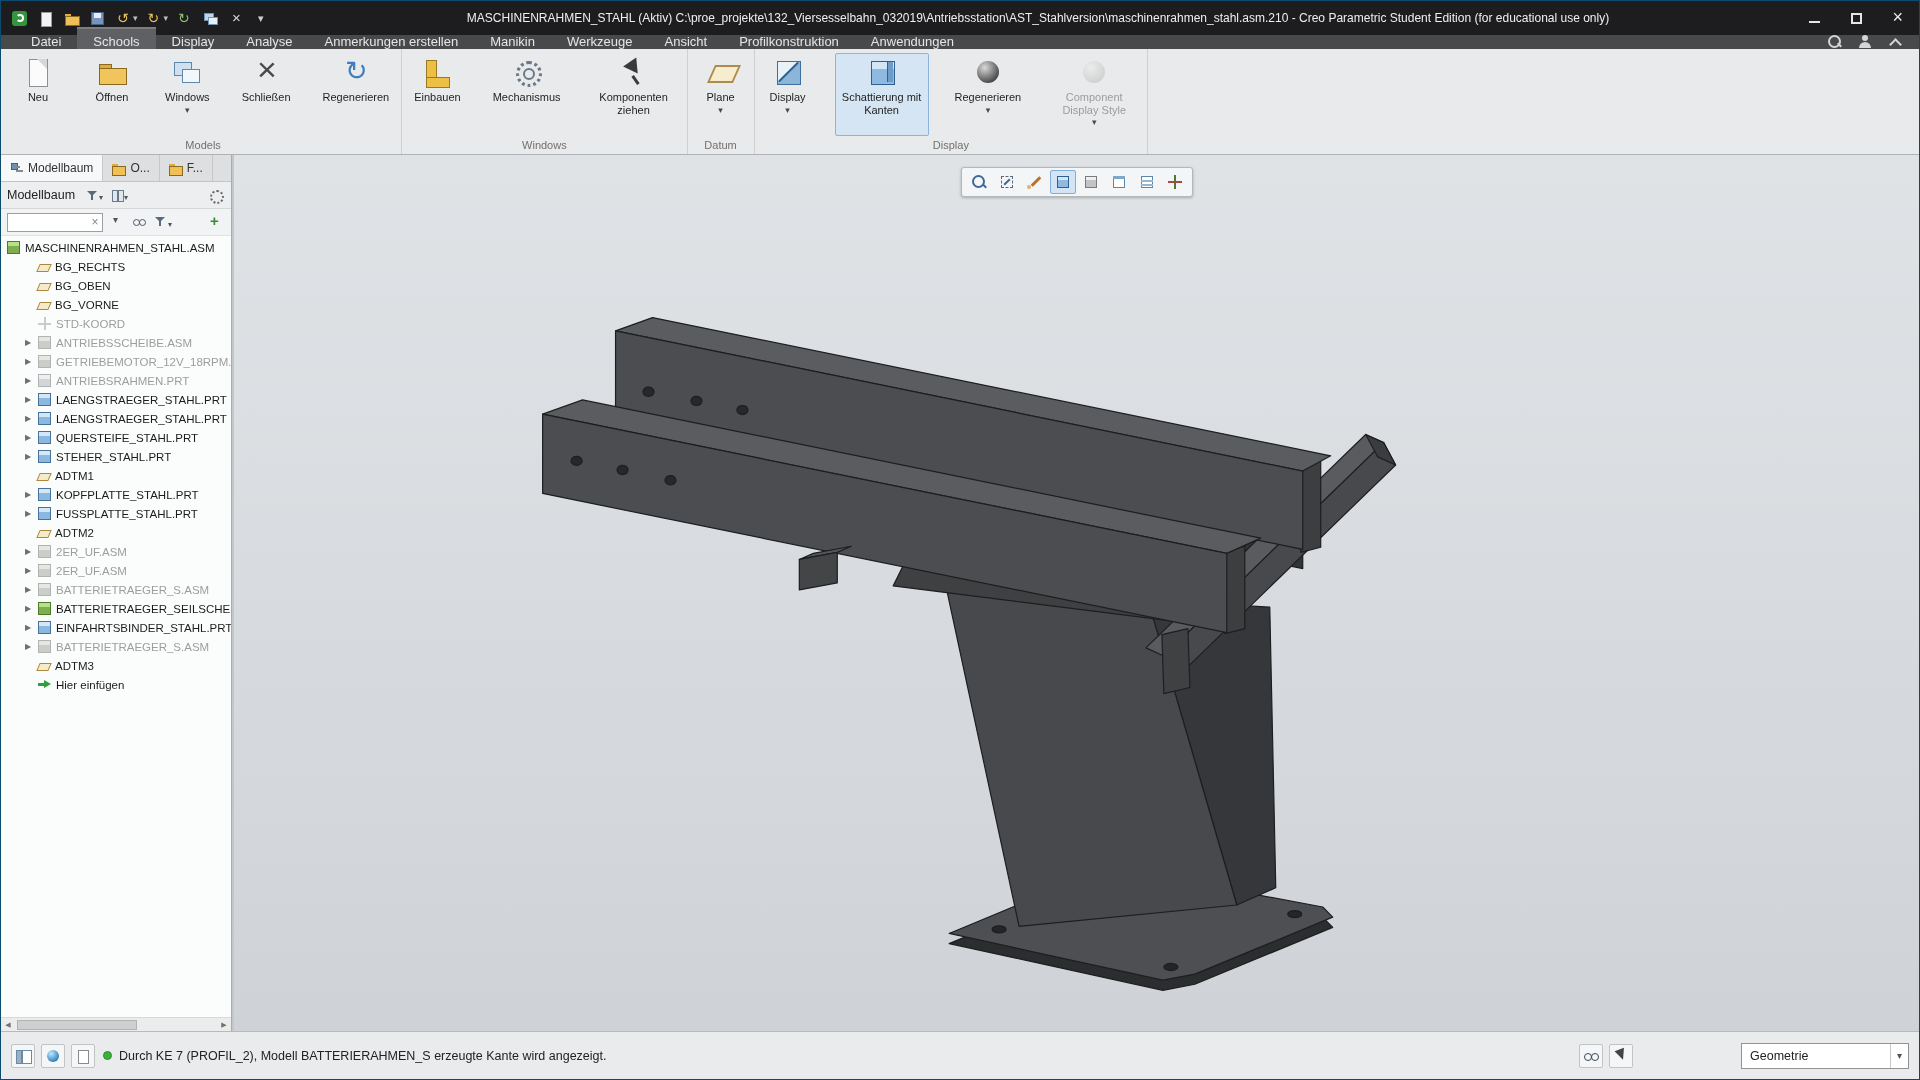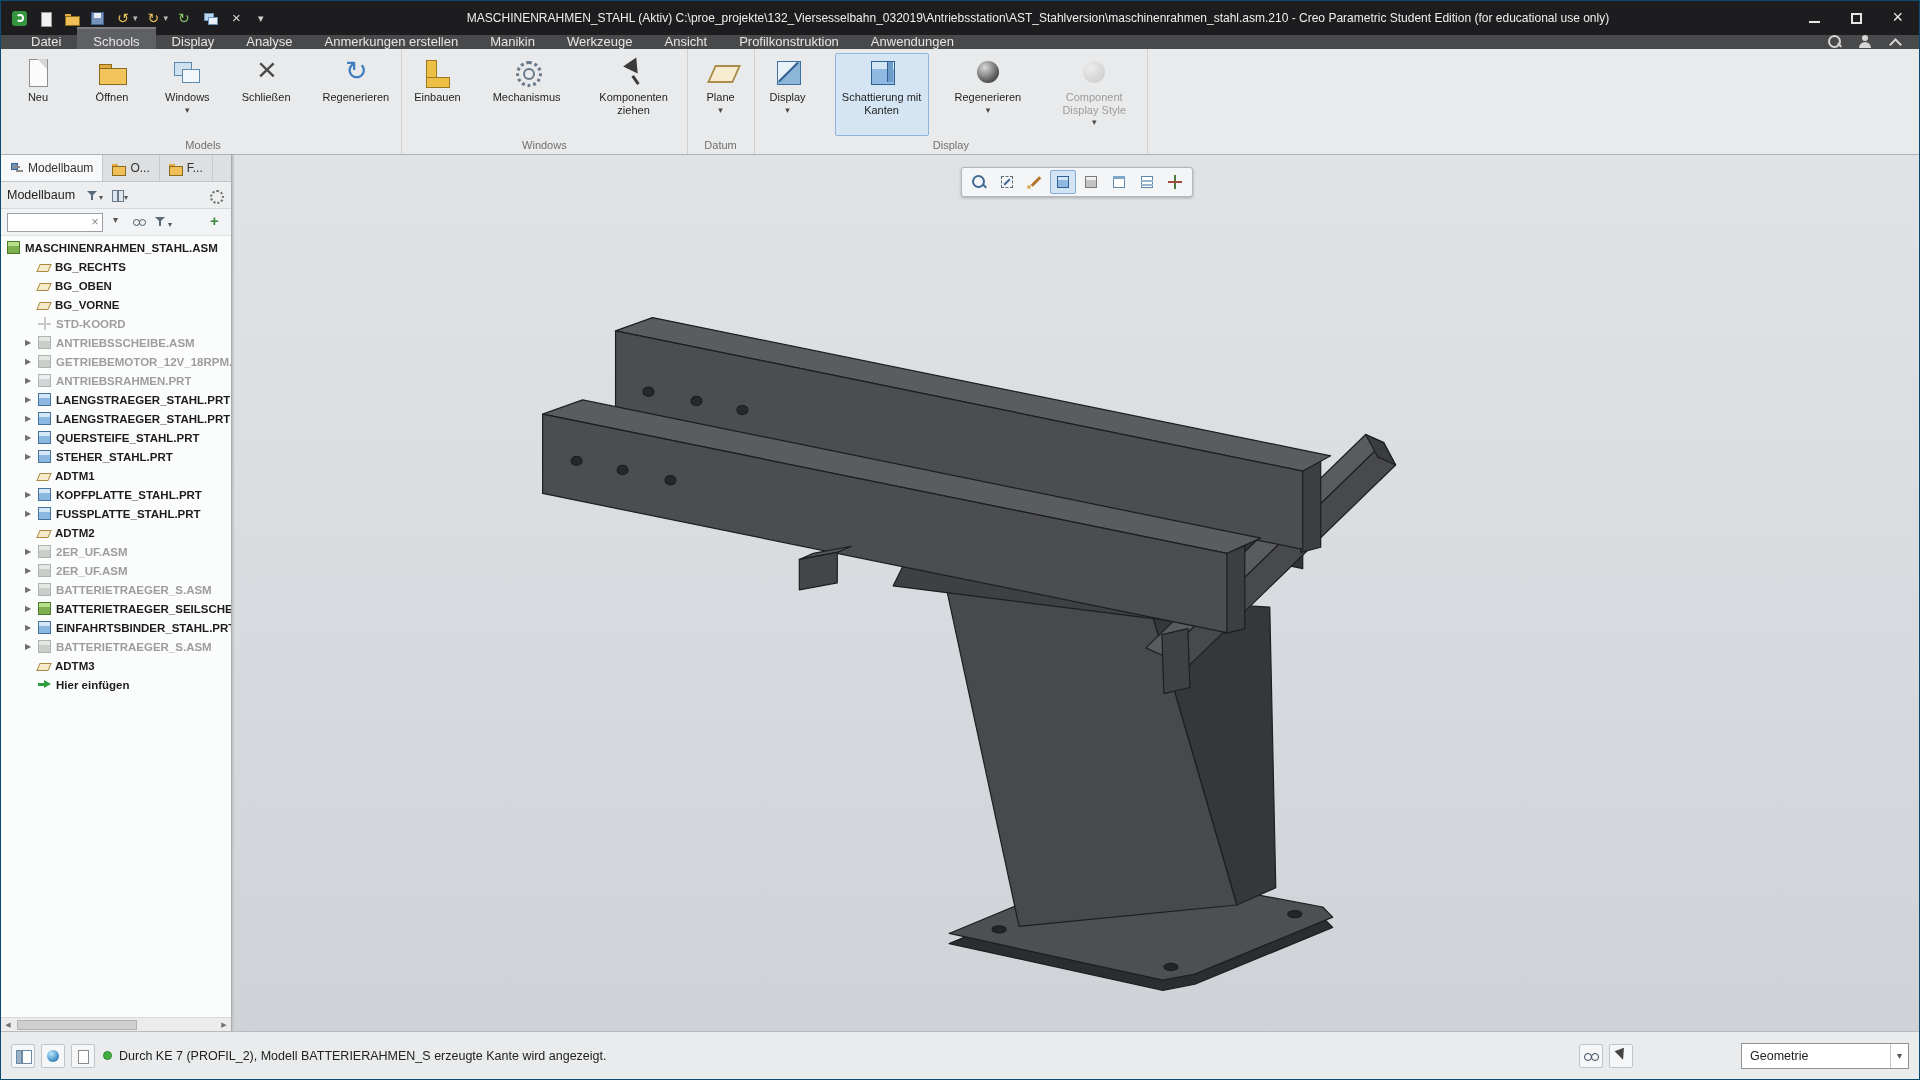--- a/index.html
+++ b/index.html
@@ -133,21 +133,21 @@
   .clearbtn::before { content:"×"; font-size:12px; color:#888; }
   .s-icons { flex:1; display:flex; align-items:center; gap:2px; }
   .s-btn { display:flex; align-items:center; padding:2px 3px; }
   .s-btn.push { margin-left:auto; }
   .s-ic { width:14px; height:14px; position:relative; }
   .s-ic[data-name="search-history-caret-icon"]::before { content:"▾"; position:absolute; left:3px; top:-1px; font-size:10px; color:#555; }
   .s-ic[data-name="find-icon"]::before { content:""; position:absolute; left:1px; top:4px; width:5px; height:5px; border:1.5px solid #4a5a6a; border-radius:50%; }
   .s-ic[data-name="find-icon"]::after { content:""; position:absolute; left:7px; top:4px; width:5px; height:5px; border:1.5px solid #4a5a6a; border-radius:50%; }
   .s-ic[data-name="add-icon"]::before { content:"+"; position:absolute; left:2px; top:-3px; font-size:15px; font-weight:bold; color:#3a8a3a; }
 
-  .tree { flex:1; overflow:hidden; background:#fbfcfc; padding-top:2px;font-weight:bold; }
+  .tree { flex:1; overflow:hidden; background:#fbfcfc; padding-top:2px; }
   .trow { height:19px; display:flex; align-items:center; padding-left:24px; font-size:11.5px; color:#1c1c1c; white-space:nowrap; }
   .trow.root { padding-left:6px; }
   .tarrow { width:13px; height:19px; flex:none; display:flex; align-items:center; }
   .trow.expandable .tarrow::before { content:"▶"; font-size:8px; color:#6e6e6e; }
   .ticon { width:13px; height:13px; flex:none; margin-right:5px; position:relative; }
   .ticon[data-name="assembly-icon"] { background:linear-gradient(180deg,#b8e08a 0 34%,#7fae4f 34%); border:1px solid #4c7a28; }
   .ticon[data-name="part-icon"] { background:linear-gradient(180deg,#d3e7f7 0 34%,#8ab8e0 34%); border:1px solid #46729c; }
   .ticon[data-name="plane-icon"] { width:12px; height:8px; margin-top:3px; border:1.5px solid #aa8840; background:#f6ebc9; transform:skewX(-24deg); }
   .ticon[data-name="csys-icon"]::before { content:""; position:absolute; left:6px; top:0; width:1.5px; height:13px; background:#9a9a9a; }
   .ticon[data-name="csys-icon"]::after { content:""; position:absolute; left:0; top:6px; width:13px; height:1.5px; background:#9a9a9a; }

